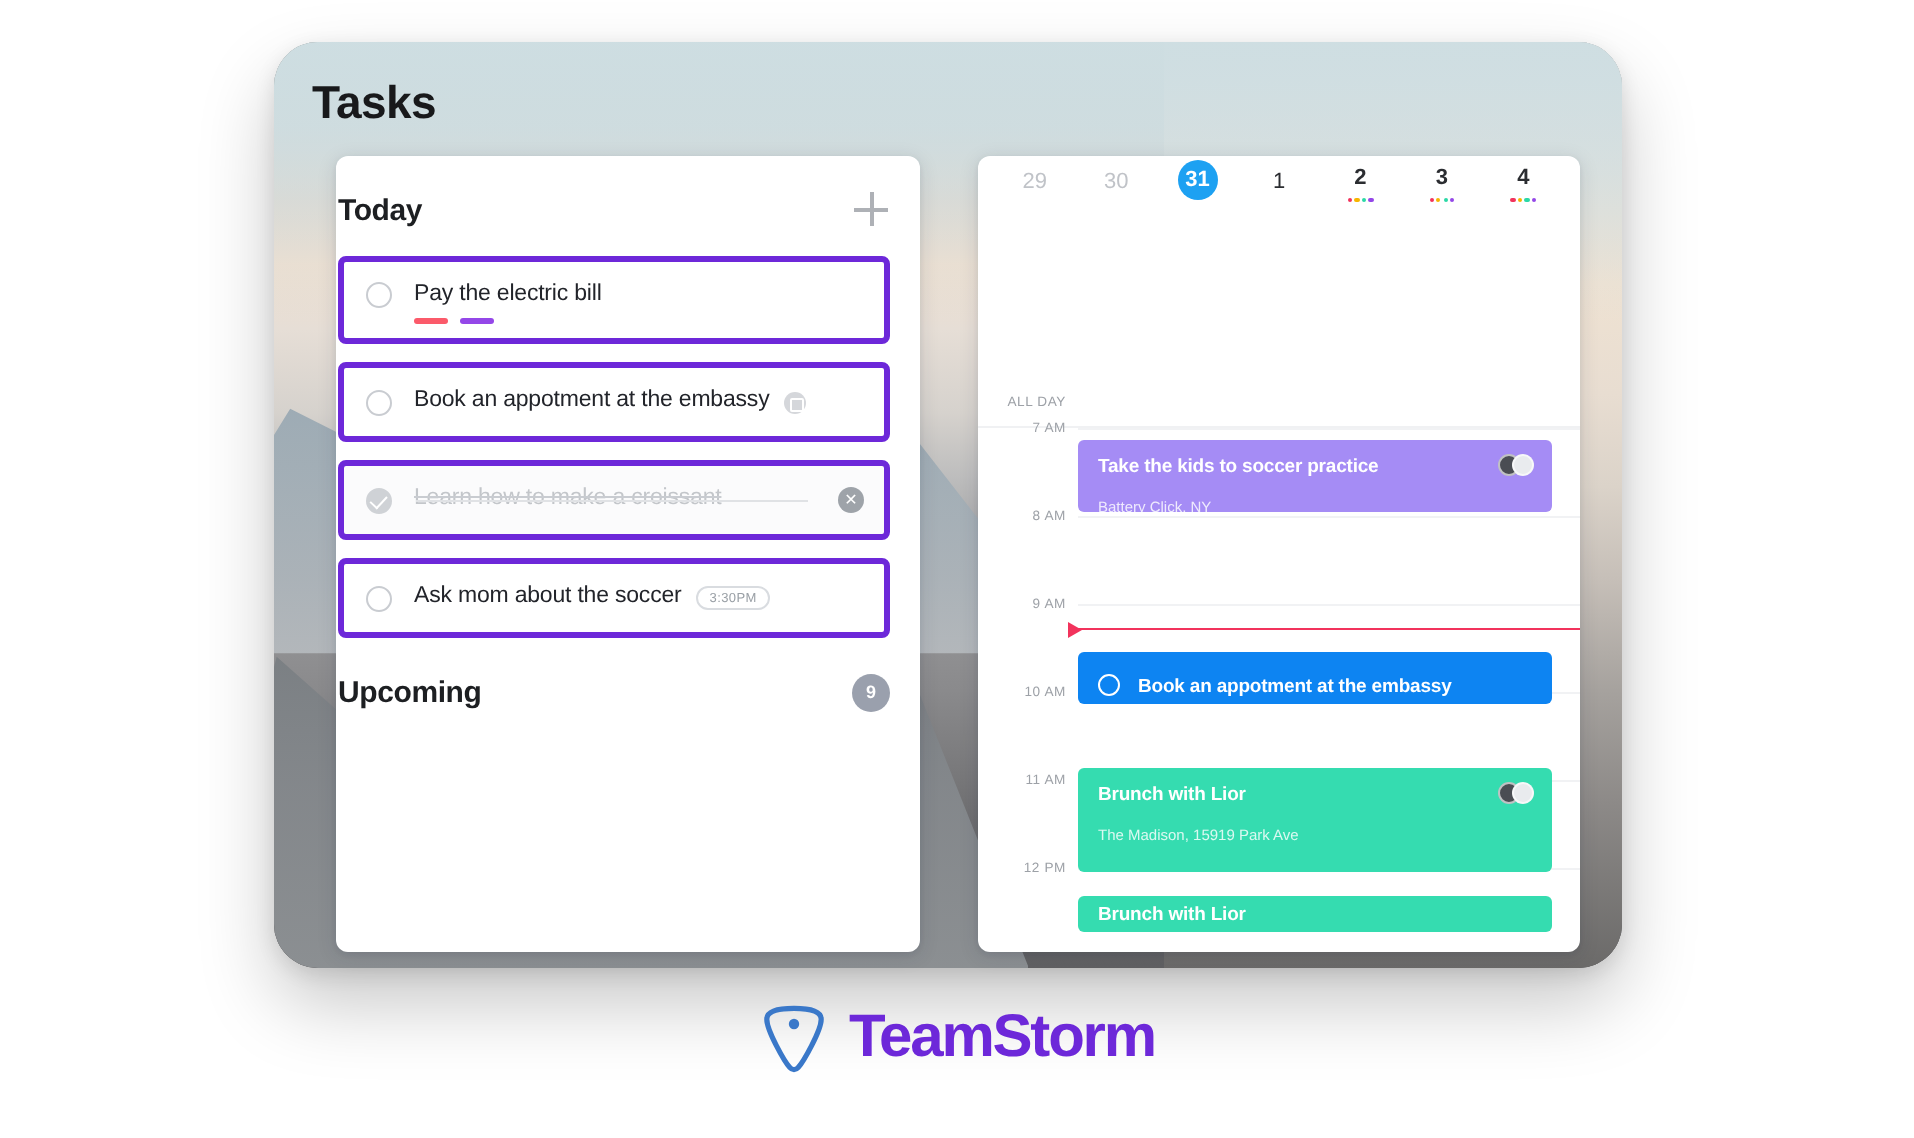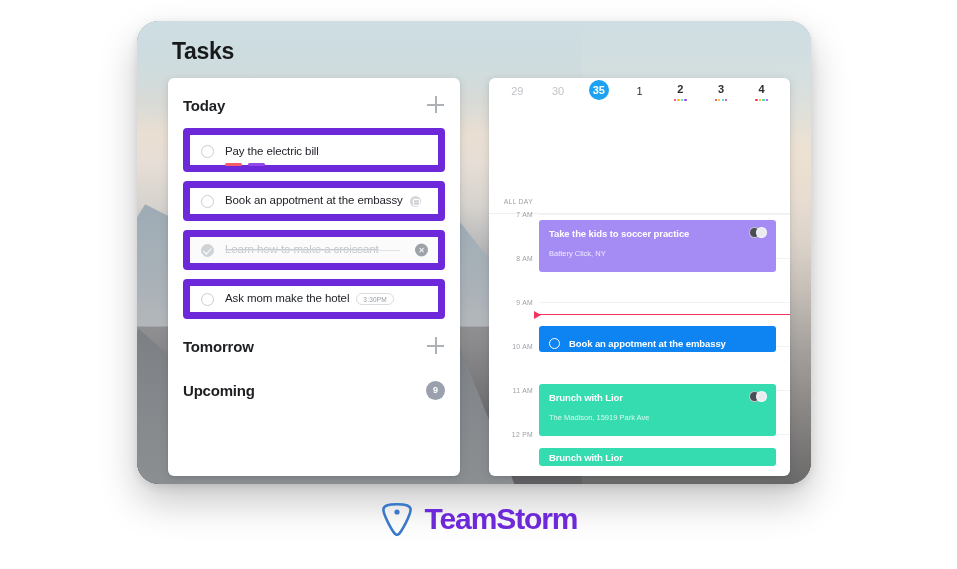--- a/index.html
+++ b/index.html
@@ -51,55 +51,55 @@
       #d5dde0 0%, #dfe0dc 12%, #efe2d2 26%, #e8ddd1 38%,
       #dbd3c9 48%, #c6bfb8 58%, #a6a29e 70%, #8d8a88 82%, #6b6a69 100%);
   }
   .wp-glow {
     position: absolute; left: 0; top: 0; width: 100%; height: 30%;
     background: linear-gradient(to bottom, rgba(206,222,226,.95), rgba(232,226,214,0));
   }
 
   
   .page-title {
-    position: absolute; left: 172px; top: 38px;
+    position: absolute; left: 156px; top: 38px;
     font-size: 23px; font-weight: bold; color: #18191b;
     letter-spacing: -0.3px;
     z-index: 5;
   }
 
   
   .panel {
     position: absolute;
     background: #ffffff;
     border-radius: 6px;
     box-shadow: 0 2px 10px rgba(30,40,60,0.13), 0 1px 3px rgba(30,40,60,0.08);
     overflow: hidden;
   }
   .tasks-panel { left: 168px; top: 78px; width: 292px; height: 398px; }
   .cal-panel   { left: 489px; top: 78px; width: 301px; height: 398px; }
 
   
-  .tasks-body { position: absolute; left: 0; top: 0; right: 0; bottom: 46px; padding: 18px 15px 0 15px; }
+  .tasks-body { position: absolute; left: 0; top: 0; right: 0; bottom: 46px; padding: 18px 15px 0 1px; }
   .section-head {
     display: flex; align-items: center; justify-content: space-between;
     margin-bottom: 14px;
   }
   .section-title { font-size: 15px; font-weight: bold; color: #1d1f22; letter-spacing: -0.2px; }
   .plus-btn {
     width: 18px; height: 18px; position: relative; cursor: pointer;
   }
   .plus-btn::before, .plus-btn::after {
     content: ""; position: absolute; background: #aeb1b6;
   }
   .plus-btn::before { left: 0; top: 8px; width: 17px; height: 1.6px; }
   .plus-btn::after  { top: 0; left: 8px; height: 17px; width: 1.6px; }
 
   .task-card {
-    border: 7px solid #6d28d9;
+    border: 3px solid #6d28d9;
     border-radius: 4px;
     height: 40px;
     margin-bottom: 9px;
     display: flex; align-items: center;
     padding: 0 11px;
     background: #fff;
     position: relative;
   }
   .task-card.tall { height: 44px; align-items: flex-start; padding-top: 10px; }
   .checkbox {
@@ -293,49 +293,45 @@
 
       <div class="task-card row-done">
         <div class="checkbox done"></div>
         <div class="task-label done">Learn how to make a croissant</div>
         <div class="strike-line"></div>
         <div class="close-x">✕</div>
       </div>
 
       <div class="task-card">
         <div class="checkbox"></div>
-        <div class="task-label">Ask mom make the hotel</div>
+        <div class="task-label">Ask mom about the soccer</div>
         <span class="task-chip">3:30PM</span>
       </div>
 
-      <div class="section-row">
-        <div class="section-title">Tomorrow</div>
-        <div class="plus-btn"></div>
-      </div>
 
       <div class="section-row">
         <div class="section-title">Upcoming</div>
         <div class="count-badge">9</div>
       </div>
     </div>
 
   </div>
 
   <div class="panel cal-panel">
 
 
     <div class="date-row">
       <div class="date-cell">
         <span class="date-num muted">29</span>
       </div>
       <div class="date-cell">
         <span class="date-num muted">30</span>
       </div>
       <div class="date-cell">
-        <span class="date-num today">35</span>
+        <span class="date-num today">31</span>
       </div>
       <div class="date-cell">
         <span class="date-num">1</span>
       </div>
       <div class="date-cell">
         <span class="date-num bold">2</span>
         <div class="dots">
           <i style="background:#f2335c"></i>
             <i style="background:#f7b500"></i>
             <i style="background:#2bd9a6"></i>
@@ -386,21 +382,21 @@
         </div>
         <div class="hour-row">
           <div class="line"></div>
           <span class="hour-label">11 AM</span>
         </div>
         <div class="hour-row">
           <div class="line"></div>
           <span class="hour-label">12 PM</span>
         </div>
 
-        <div class="event" style="top:6px; height:52px; background:#a58cf5;">
+        <div class="event" style="top:6px; height:36px; background:#a58cf5;">
           <div class="ev-title">Take the kids to soccer practice</div>
           <div class="ev-sub">Battery Click, NY</div>
           <div class="ev-avatars">
               <i></i>
               <i></i>
             </div>
         </div>
 
         <div class="nowline" style="top:100px"></div>
 

